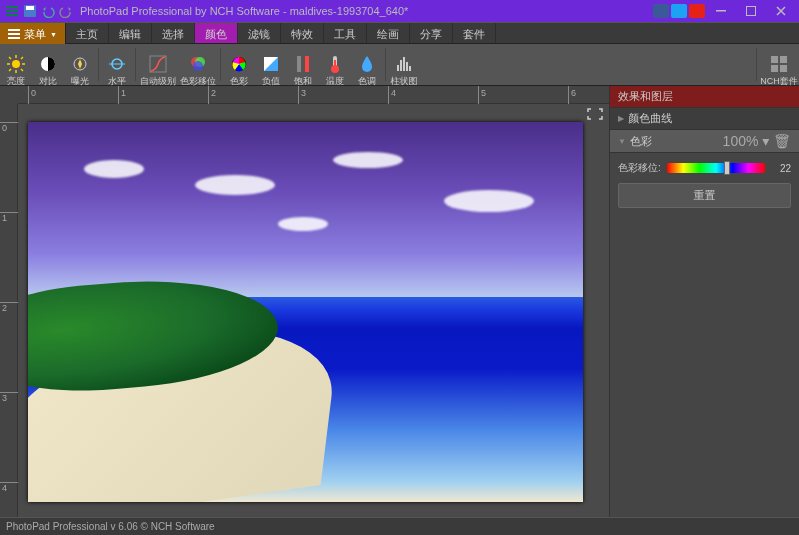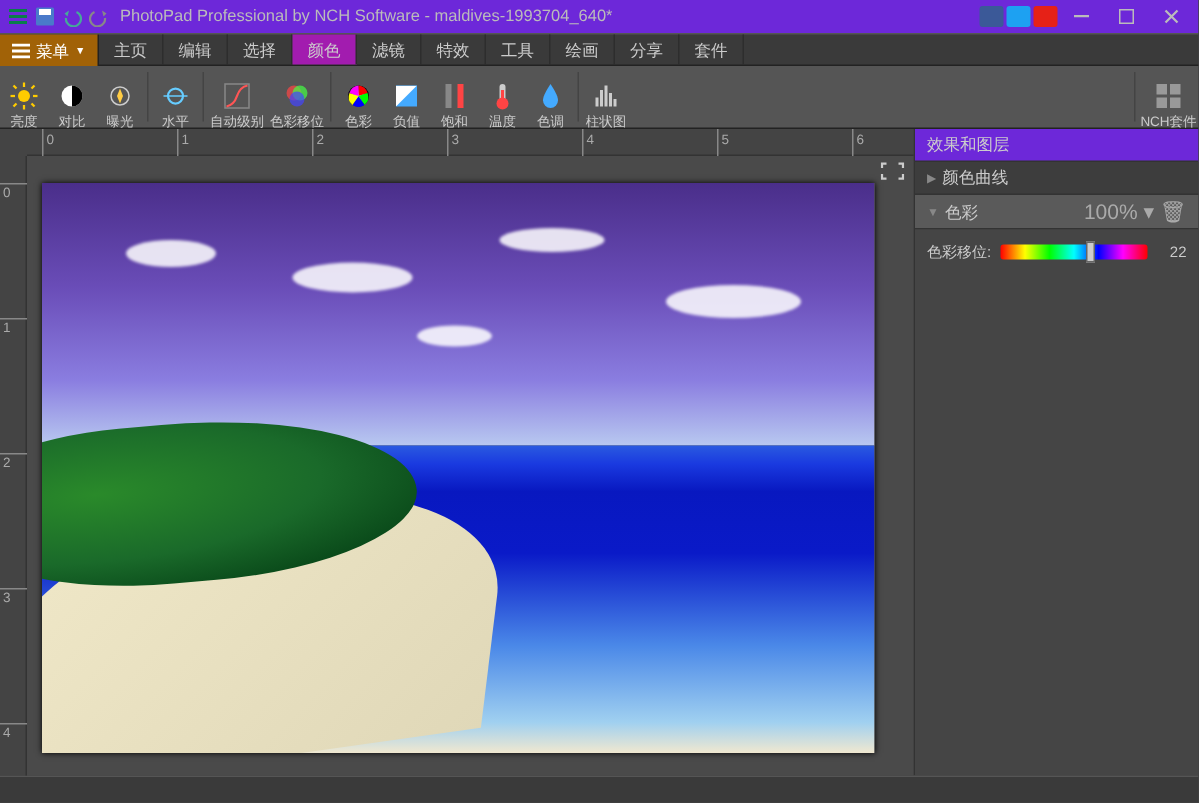--- a/index.html
+++ b/index.html
@@ -32,21 +32,21 @@
 .ruler-v .tick { position: absolute; left: 0; width: 18px; border-top: 1px solid #888; font-size: 9px; color: #aaa; padding-left: 2px; }
 .canvas { flex: 1; background: #4a4a4a; position: relative; overflow: hidden; }
 .canvas .expand { position: absolute; top: 4px; right: 4px; width: 18px; height: 14px; color: #ccc; cursor: pointer; }
 .imgbox { position: absolute; left: 10px; top: 18px; width: 555px; height: 380px; box-shadow: 0 0 4px #000; overflow: hidden; }
 .sky { position: absolute; inset: 0; height: 46%; background: linear-gradient(#4a2e8a, #6a4db8 40%, #8a7de0 75%, #b8c8f0); }
 .cloud { position: absolute; background: rgba(255,255,255,0.85); border-radius: 50%; filter: blur(1px); }
 .sea { position: absolute; top: 46%; left: 0; right: 0; bottom: 0; background: linear-gradient(#2a5ae0 0%, #1a3ae0 6%, #0818c0 15%, #0a1ac8 35%, #4a88e8 65%, #a0d0f0 90%, #f0e8d0 100%); }
 .island { position: absolute; left: -10%; top: 42%; width: 55%; height: 28%; background: radial-gradient(ellipse at 30% 40%, #2a8a2a, #1a6a2a 50%, #0a4a1a 80%); border-radius: 40% 60% 50% 50%; transform: rotate(-5deg); }
 .beach { position: absolute; left: -5%; top: 56%; width: 60%; height: 45%; background: linear-gradient(135deg, #f0e8c8, #e0d8b8); border-radius: 50% 50% 0 0; transform: rotate(-8deg) skewX(-15deg); }
 .sidepanel { width: 190px; background: #454545; border-left: 1px solid #333; display: flex; flex-direction: column; }
-.sphdr { background: #6d28d9; padding: 3px 8px; font-size: 11px; color: #ccc; border-bottom: 1px solid #333; }
+.sphdr { background: #7f1d1d; padding: 3px 8px; font-size: 11px; color: #ccc; border-bottom: 1px solid #333; }
 .sprow { background: #3d3d3d; padding: 3px 8px; font-size: 11px; color: #ccc; border-bottom: 1px solid #333; display: flex; align-items: center; gap: 4px; cursor: pointer; }
 .sprow .chev { font-size: 8px; color: #888; }
 .sprow.sel { background: #5a5a5a; }
 .sprow .pct { margin-left: auto; font-size: 14px; color: #aaa; }
 .spbody { padding: 8px; }
 .slrow { display: flex; align-items: center; gap: 6px; margin-bottom: 8px; justify-content: center; }
 .slrow .lbl { font-size: 10px; color: #ccc; }
 .slrow .rainbow { flex: 1; height: 10px; background: linear-gradient(90deg,#f00,#ff0,#0f0,#0ff,#00f,#f0f,#f00); position: relative; border-radius: 2px; }
 .slrow .rainbow .thumb { position: absolute; top: -2px; width: 6px; height: 14px; background: #ccc; border: 1px solid #666; left: 58%; }
 .slrow .val { width: 20px; text-align: right; font-size: 10px; color: #ccc; }
@@ -339,19 +339,21 @@
       <span class="pct"><span>100%</span> ▾ 🗑</span>
     </div>
     <div class="spbody">
       <div class="slrow">
         <span class="lbl">色彩移位:</span>
         <div class="rainbow">
             <div class="thumb"></div>
           </div>
         <span class="val">22</span>
       </div>
+      <div class="resetbtn">重置</div>
     </div>
   </div>
 </div>
 
 <div class="statusbar">
+  <span>PhotoPad Professional v 6.06 © NCH Software</span>
   <div class="spacer"></div>
 </div>
 
 </body></html>

